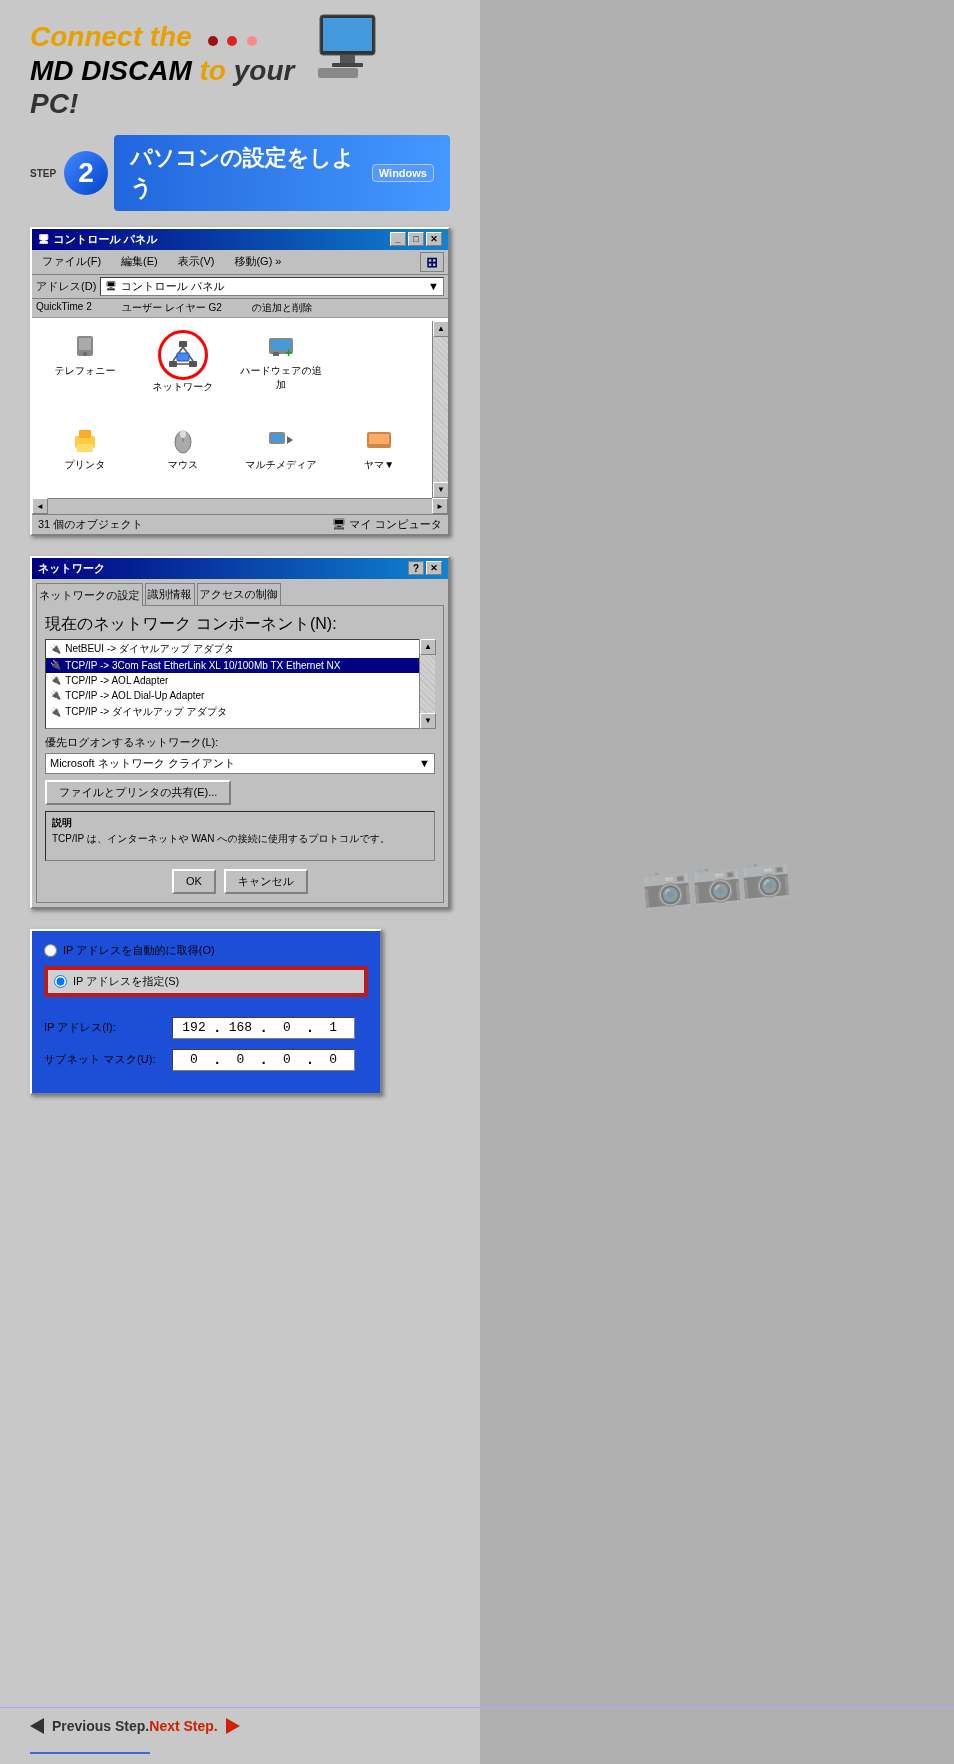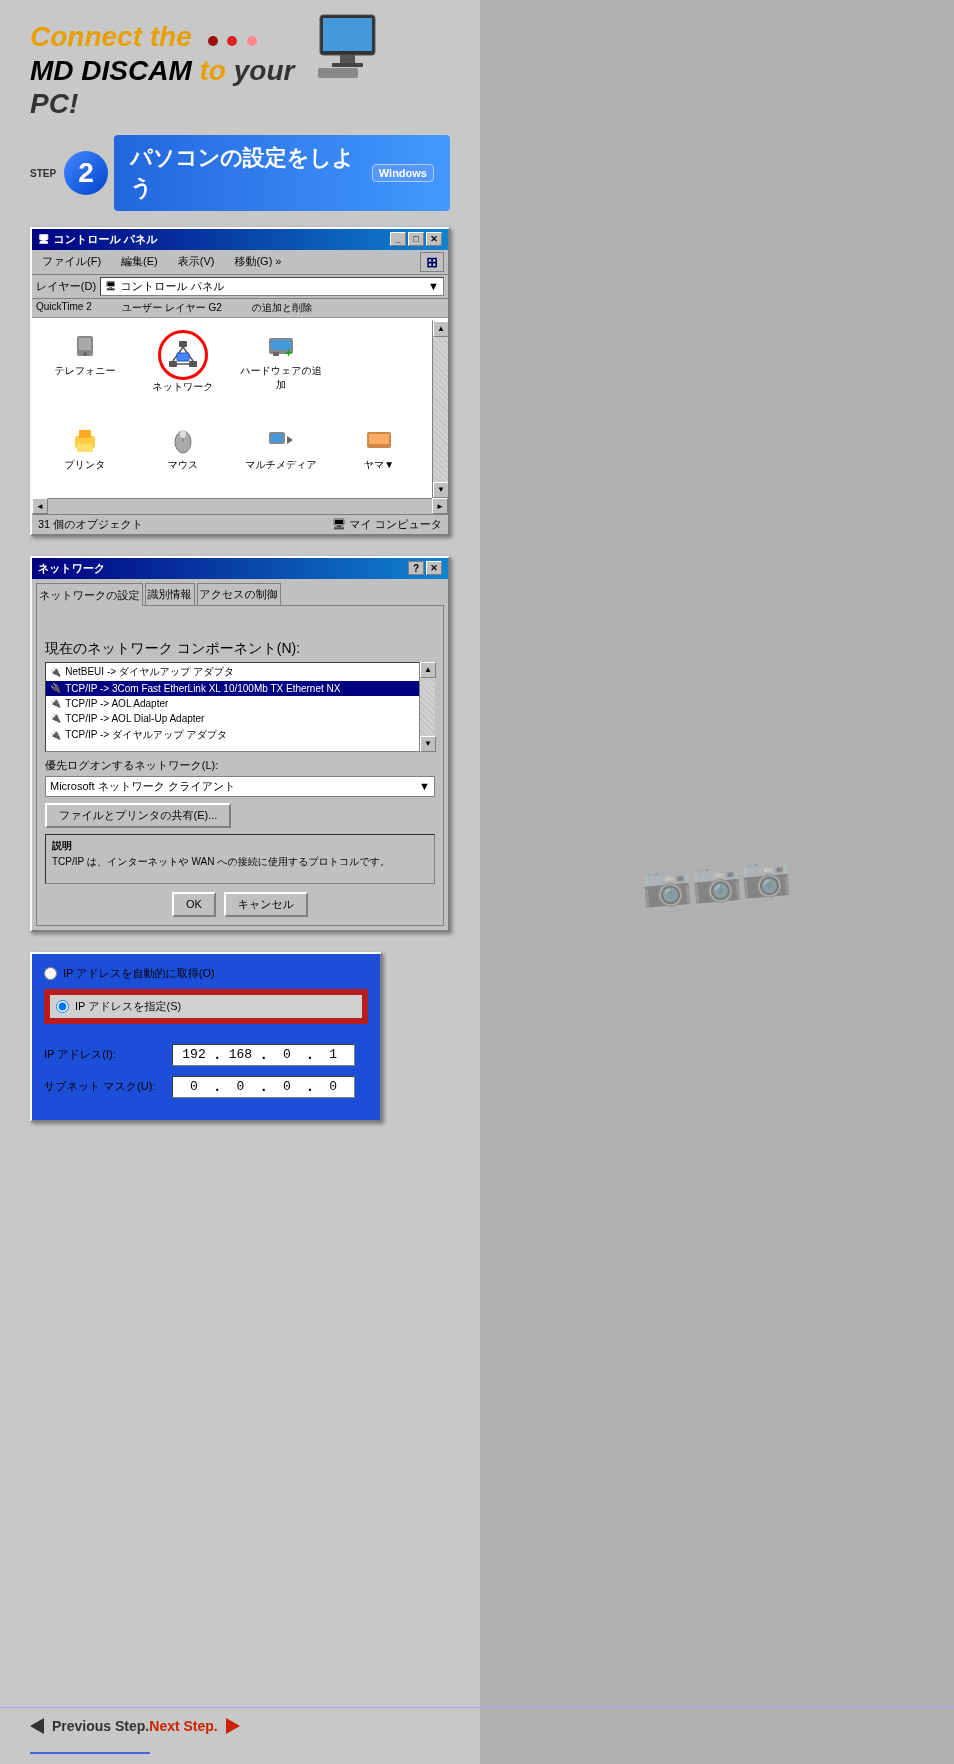--- a/index.html
+++ b/index.html
@@ -285,23 +285,22 @@
     }
 
     .net-body {
       background: #c0c0c0;
       border: 1px solid #808080;
       margin: 0 4px 4px;
       padding: 8px;
     }
 
     .net-section-label {
-      font-size: 14px;
+      font-size: 16px;
       margin-bottom: 4px;
-      margin-top: 26px;
     }
 
     .net-listbox {
       background: white;
       border: 1px solid #808080;
       border-top-color: #404040;
       border-left-color: #404040;
       height: 90px;
       overflow: hidden;
       margin-bottom: 6px;
@@ -402,21 +401,21 @@
 
     .ip-radio-row {
       display: flex;
       align-items: center;
       gap: 6px;
       margin-bottom: 8px;
       font-size: 11px;
     }
 
     .ip-radio-row.highlighted {
-      border: 6px solid #b91c1c;
+      border: 4px solid #b91c1c;
       padding: 4px 6px;
       background: #d0d0d0;
     }
 
     .ip-input-row {
       display: flex;
       align-items: center;
       margin-bottom: 10px;
       gap: 8px;
     }
@@ -671,21 +670,21 @@
 
       <div class="win-menubar">
         <span class="win-menu-item">ファイル(F)</span>
         <span class="win-menu-item">編集(E)</span>
         <span class="win-menu-item">表示(V)</span>
         <span class="win-menu-item">移動(G) »</span>
         <div style="margin-left:auto; width:24px; height:20px; background:#c0c0c0; border:1px solid #808080; display:flex; align-items:center; justify-content:center; font-size:14px; font-weight:bold; color:#000060;">⊞</div>
       </div>
 
       <div class="win-toolbar">
-        <span class="win-address-label">レイヤー(D)</span>
+        <span class="win-address-label">アドレス(D)</span>
         <div class="win-address-box">
           <span style="font-size:9px;">🖥</span>
           <span>コントロール パネル</span>
           <span style="margin-left:auto;">▼</span>
         </div>
       </div>
 
       <div class="win-content-scroll" style="position:relative;">
 
         <div style="background:#c0c0c0; display:flex; font-size:10px; border-bottom:1px solid #999; padding:2px 4px; gap:30px;">

